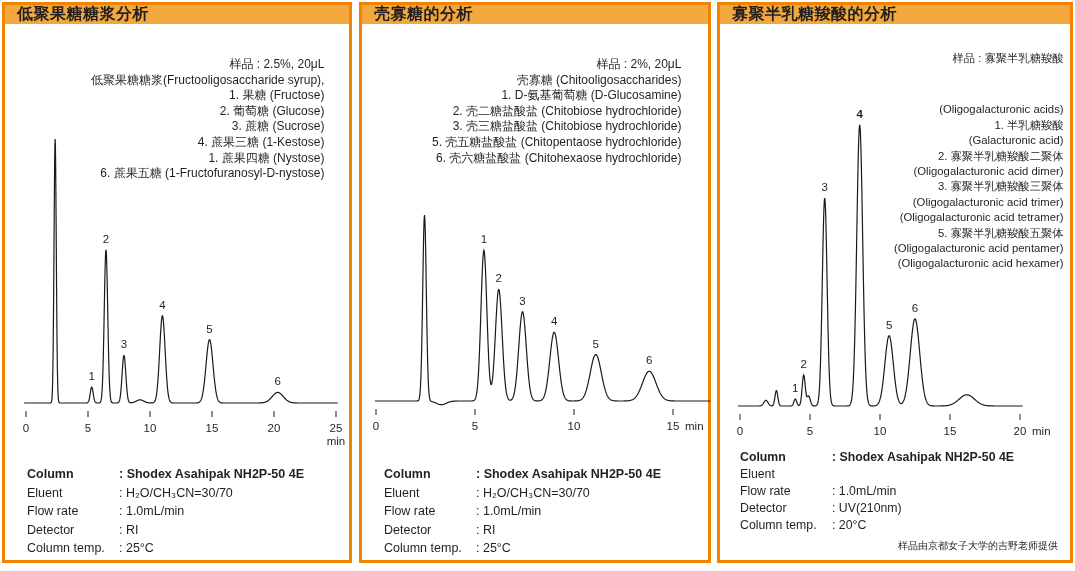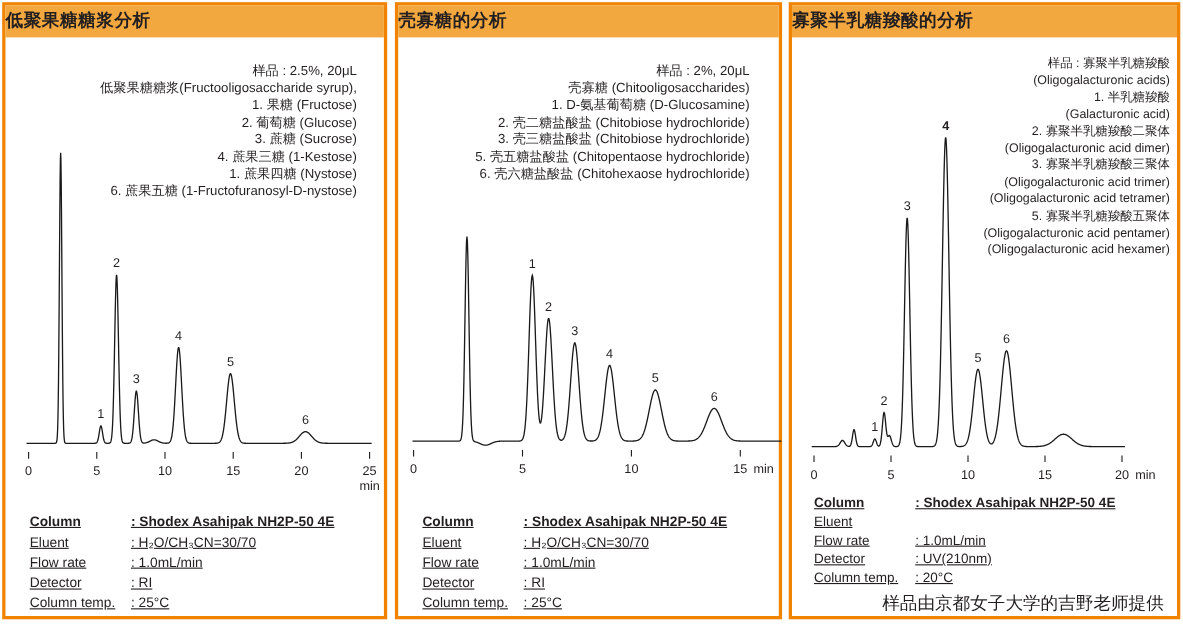--- a/index.html
+++ b/index.html
@@ -1,30 +1,30 @@
 <!DOCTYPE html>
 <html><head>
 <meta charset="utf-8">
 <style>
   html,body{margin:0;padding:0;background:#ffffff;}
   body{width:1075px;height:571px;position:relative;overflow:hidden;
        font-family:"Liberation Sans","DejaVu Sans",sans-serif;color:#231f20;}
   .panel{position:absolute;top:2px;height:561px;background:#fff;border:3px solid #F08300;box-sizing:border-box;}
-  .panel-header{height:29px;background:#F3A83F;display:flex;align-items:center;
-                font-weight:bold;font-size:16px;letter-spacing:.5px;}
+  .panel-header{height:19px;background:#F3A83F;display:flex;align-items:center;
+                padding-left:12px;font-weight:bold;font-size:16px;letter-spacing:.5px;}
   .samples{position:absolute;font-size:12px;line-height:15.6px;white-space:nowrap;text-align:right;}
   .samples div.ind1{padding-left:18px;}
-  .samples div.ind2{padding-left:34px;}
+  .samples div.ind2{padding-left:34px;margin-top:36px;}
   .chart{position:absolute;left:0;overflow:visible;}
   svg text{fill:#231f20;font-family:"Liberation Sans","DejaVu Sans",sans-serif;}
-  .conds{position:absolute;font-size:12.5px;line-height:18.5px;text-decoration:underline;}
+  .conds{position:absolute;font-size:12.5px;line-height:18.5px;}
   .cond-row{display:flex;}
   .cond-row.b{font-weight:bold;}
   .cond-label{width:92px;flex:none;}
-  .footnote{position:absolute;right:12px;font-size:16px;white-space:nowrap;}
+  .footnote{position:absolute;right:12px;font-size:10px;white-space:nowrap;}
 </style>
 </head>
 <body>
 
 <div class="panel" style="left:2px;width:350px">
   <div class="panel-header">低聚果糖糖浆分析</div>
   <div class="samples" style="left:86px;top:52px">
       <div>样品 : 2.5%, 20μL</div>
       <div>低聚果糖糖浆(Fructooligosaccharide syrup),</div>
       <div>1. 果糖 (Fructose)</div>

